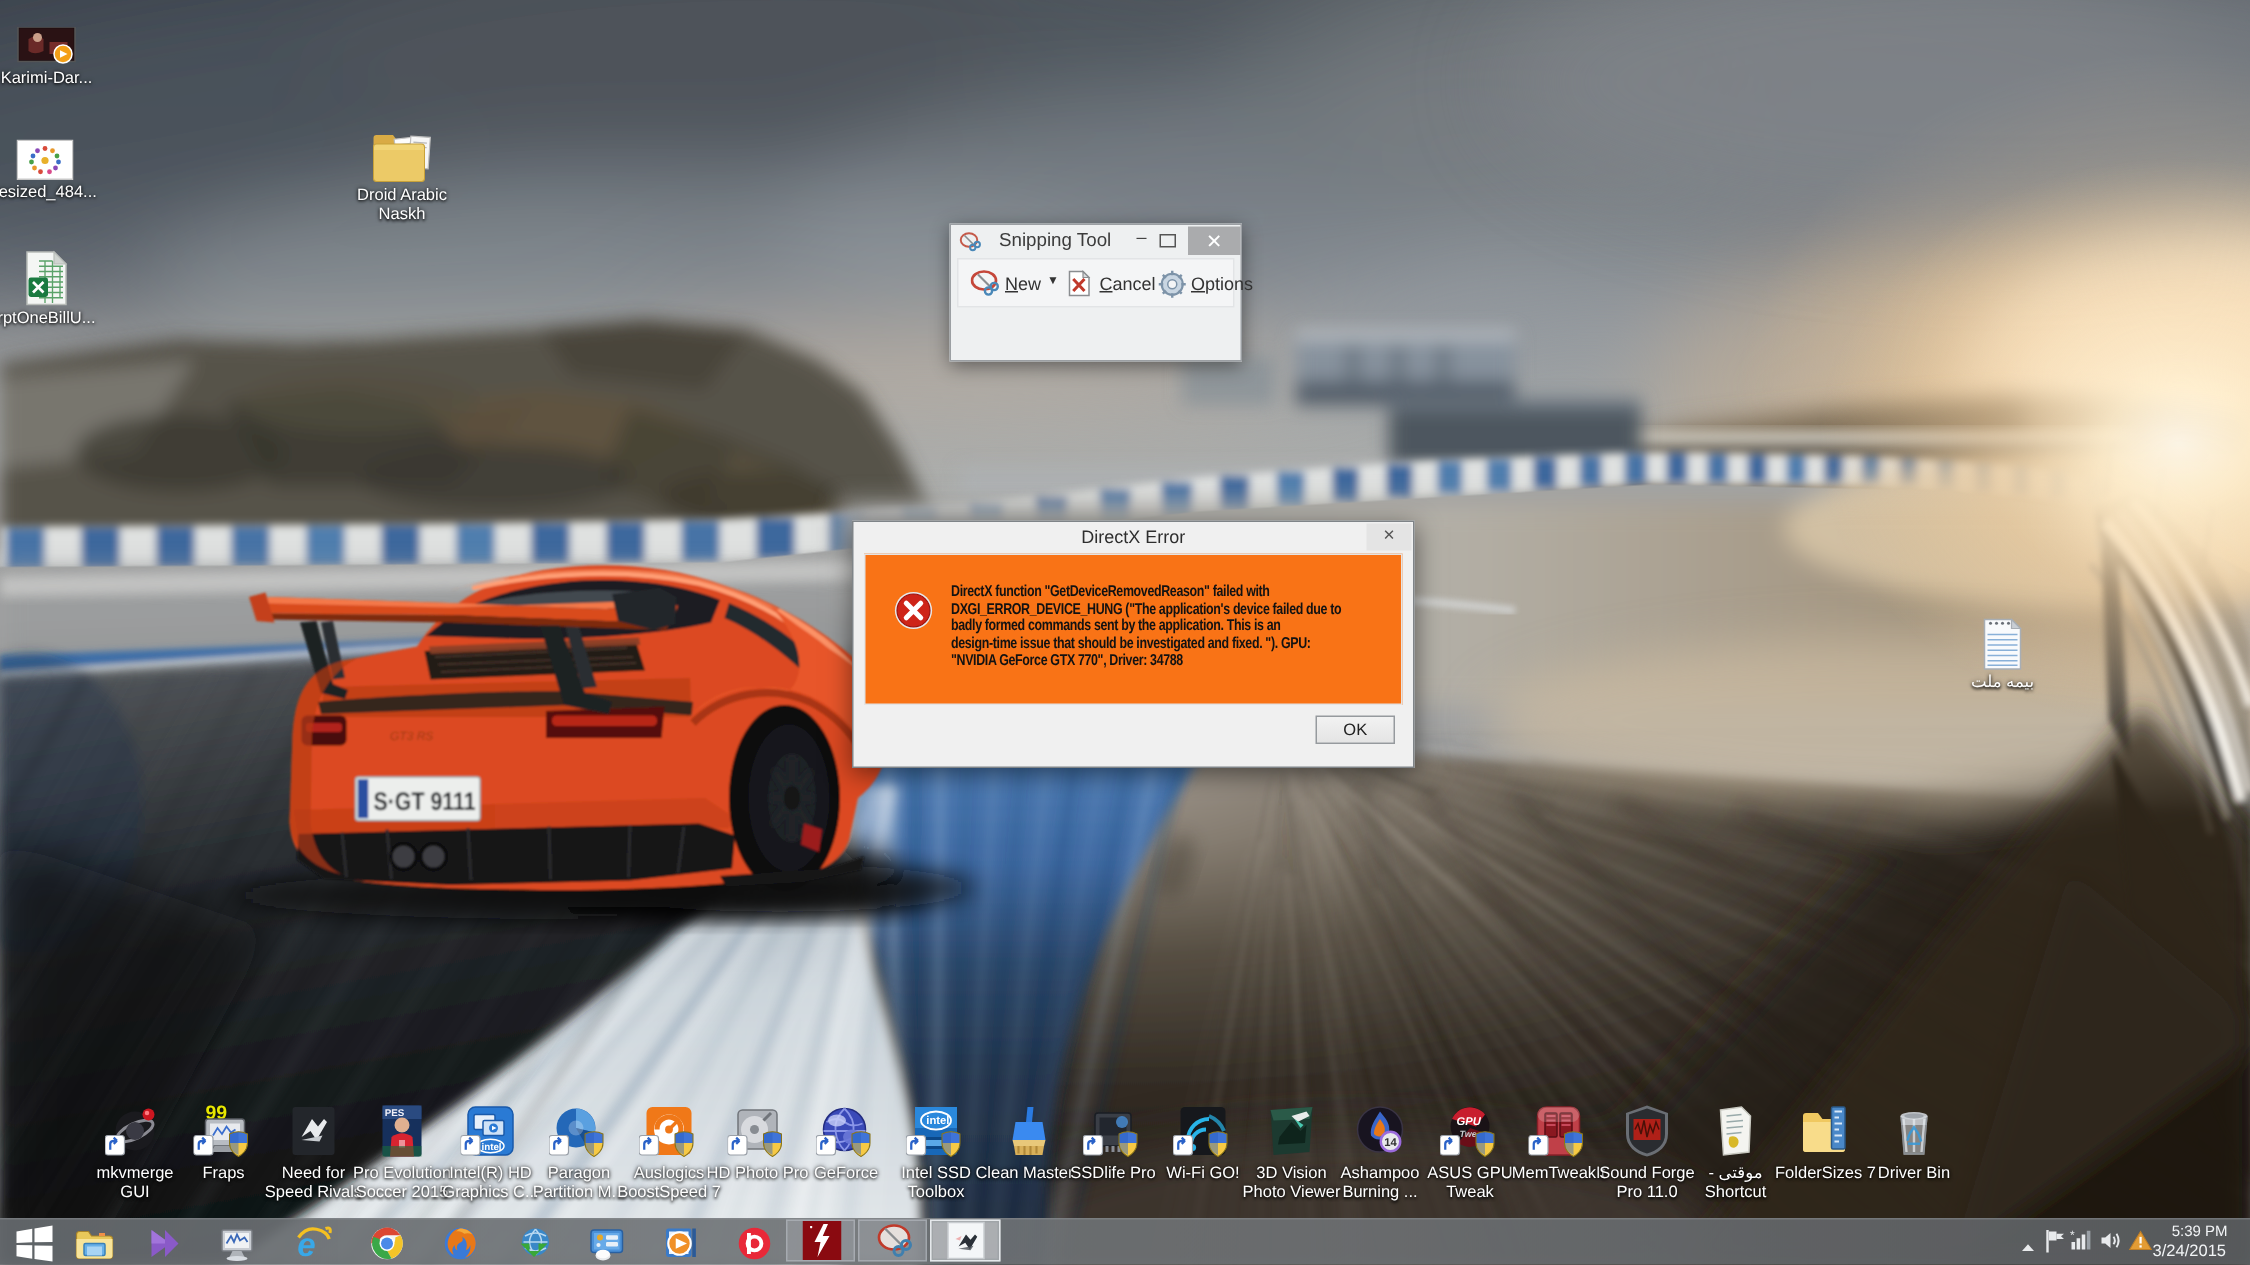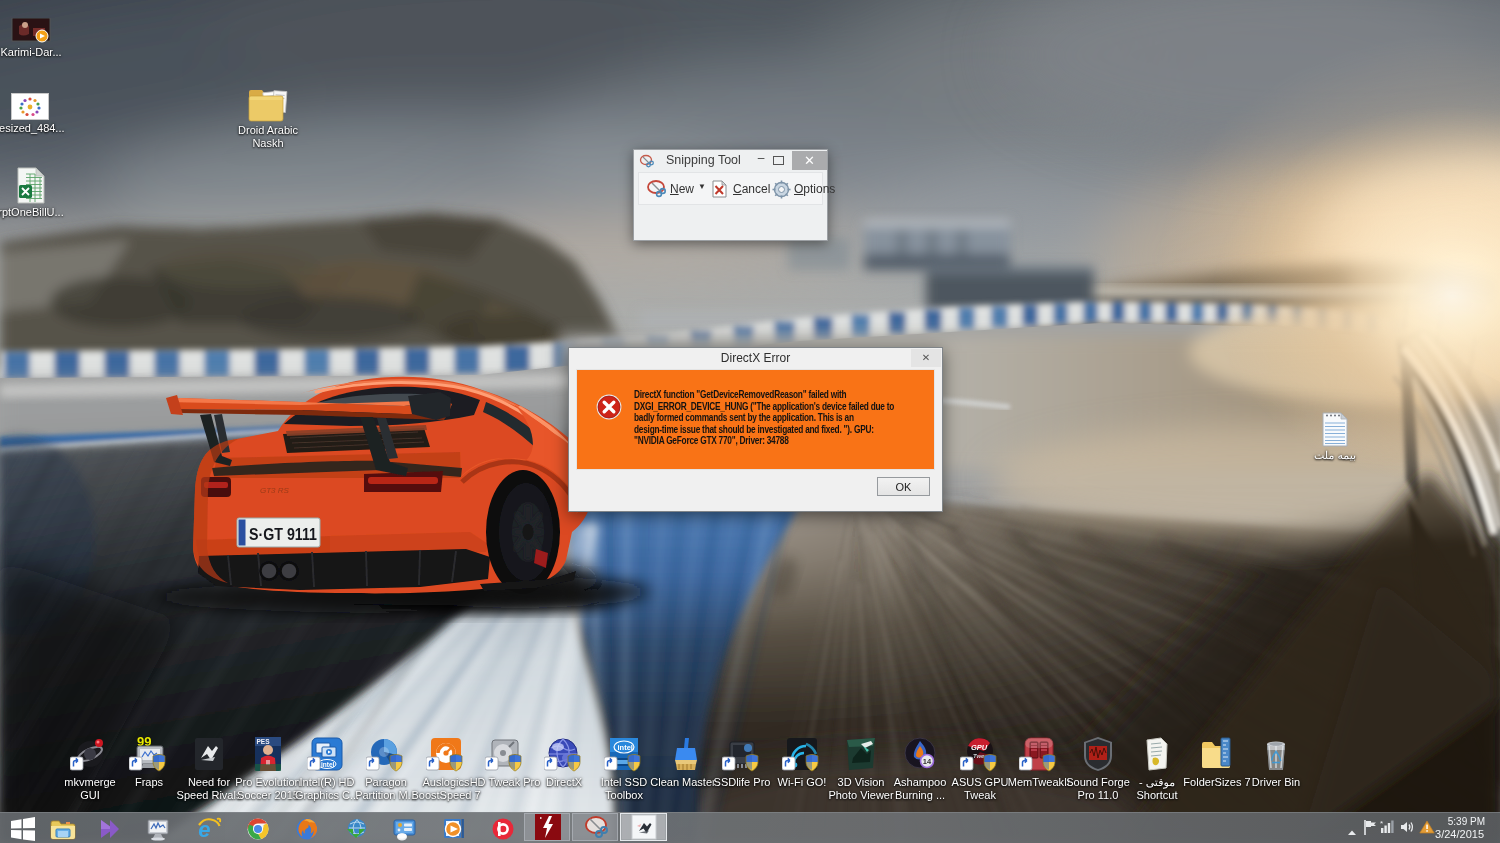--- a/index.html
+++ b/index.html
@@ -780,41 +780,41 @@
             <path d="M0,2 C4,0 8,0 12,2 L12,8 C12,13 8,16 6,17 C4,16 0,13 0,8 Z" fill="#f6c945"></path>
             <path d="M0,2 C4,0 8,0 12,2 L12,8 L0,8 Z" fill="#3f74d8"></path>
             <path d="M6,1 L6,16 C4,15 0,13 0,8 L0,2 C2,1 4,0.7 6,0.7 Z" fill="#2a5fc0" opacity="0.45"></path>
             <path d="M0,2 C4,0 8,0 12,2 L12,8 C12,13 8,16 6,17 C4,16 0,13 0,8 Z" fill="none" stroke="#8a7418" stroke-width="0.7"></path>
           </g>
           <g>
             <rect x="0" y="23" width="13" height="13" rx="2" fill="#fff" stroke="#9aa0a8" stroke-width="0.8"></rect>
             <path d="M3.5,32.5 L3.5,28.5 Q3.5,26.5 6,26.5 L8,26.5 M8,26.5 L5.8,24.4 M8,26.5 L5.8,28.6" stroke="#2a62c8" stroke-width="1.5" fill="none"></path>
           </g>
         </svg></div>
-<div class="lbl">HD Tweak Pro</div>
+<div class="lbl">HD Photo Pro</div>
     </div>
 <div class="icon" style="left:526px;top:734px;width:76px">
 <div class="img" style="width:40px;height:40px"><svg width="40" height="40" viewBox="0 0 40 40">
           <circle cx="19" cy="19" r="14" fill="#3a4ab8"></circle>
           <circle cx="19" cy="19" r="14" fill="none" stroke="#222c80"></circle>
           <path d="M7,14 Q14,10 19,14 T31,15 M5,20 L33,20 M7,26 Q15,29 21,26 T32,24 M19,5 Q12,12 13,20 T19,33 M19,5 Q26,12 25,20 T19,33" stroke="#8a96e8" stroke-width="1.2" fill="none"></path>
           <ellipse cx="14" cy="13" rx="6" ry="4" fill="#c8d0f8" opacity="0.8"></ellipse>
           <ellipse cx="24" cy="24" rx="6" ry="5" fill="#6a78d8" opacity="0.9"></ellipse>
           <g transform="translate(24,20)">
             <path d="M0,2 C4,0 8,0 12,2 L12,8 C12,13 8,16 6,17 C4,16 0,13 0,8 Z" fill="#f6c945"></path>
             <path d="M0,2 C4,0 8,0 12,2 L12,8 L0,8 Z" fill="#3f74d8"></path>
             <path d="M6,1 L6,16 C4,15 0,13 0,8 L0,2 C2,1 4,0.7 6,0.7 Z" fill="#2a5fc0" opacity="0.45"></path>
             <path d="M0,2 C4,0 8,0 12,2 L12,8 C12,13 8,16 6,17 C4,16 0,13 0,8 Z" fill="none" stroke="#8a7418" stroke-width="0.7"></path>
           </g>
           <g>
             <rect x="0" y="23" width="13" height="13" rx="2" fill="#fff" stroke="#9aa0a8" stroke-width="0.8"></rect>
             <path d="M3.5,32.5 L3.5,28.5 Q3.5,26.5 6,26.5 L8,26.5 M8,26.5 L5.8,24.4 M8,26.5 L5.8,28.6" stroke="#2a62c8" stroke-width="1.5" fill="none"></path>
           </g>
         </svg></div>
-<div class="lbl">DirectX</div>
+<div class="lbl">GeForce</div>
     </div>
 <div class="icon" style="left:586px;top:734px;width:76px">
 <div class="img" style="width:40px;height:40px"><svg width="40" height="40" viewBox="0 0 40 40">
           <rect x="6" y="4" width="28" height="32" rx="2" fill="#1868b8"></rect>
           <rect x="6" y="4" width="28" height="14" fill="#2a88dc"></rect>
           <ellipse cx="20" cy="13" rx="10" ry="6" fill="none" stroke="#fff" stroke-width="1.2"></ellipse>
           <text x="13.5" y="15.5" font-size="7.5" fill="#fff" font-weight="bold">intel</text>
           <rect x="10" y="24" width="20" height="8" rx="1" fill="#0c4888"></rect>
           <rect x="12" y="26" width="16" height="4" fill="#5aa8e8"></rect>
           <g transform="translate(24,20)">

